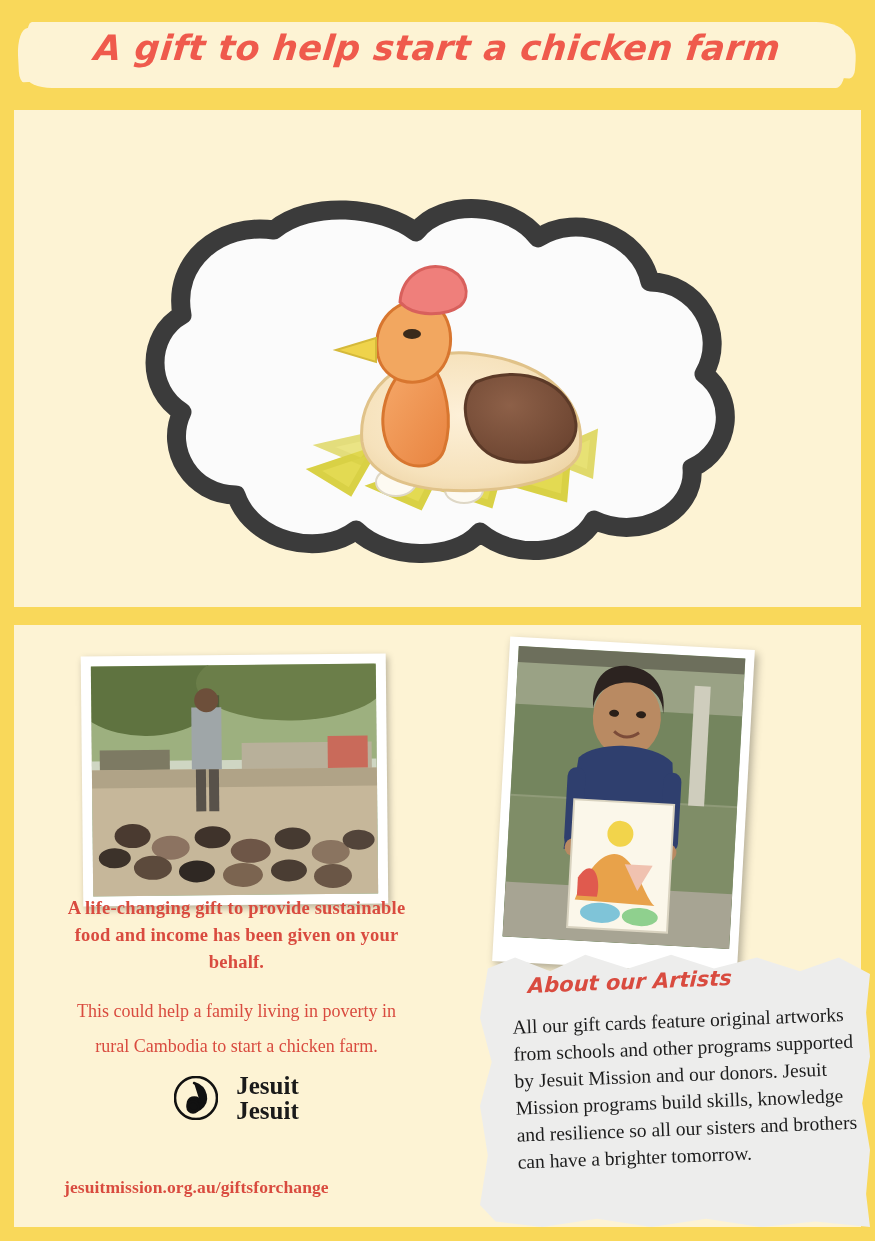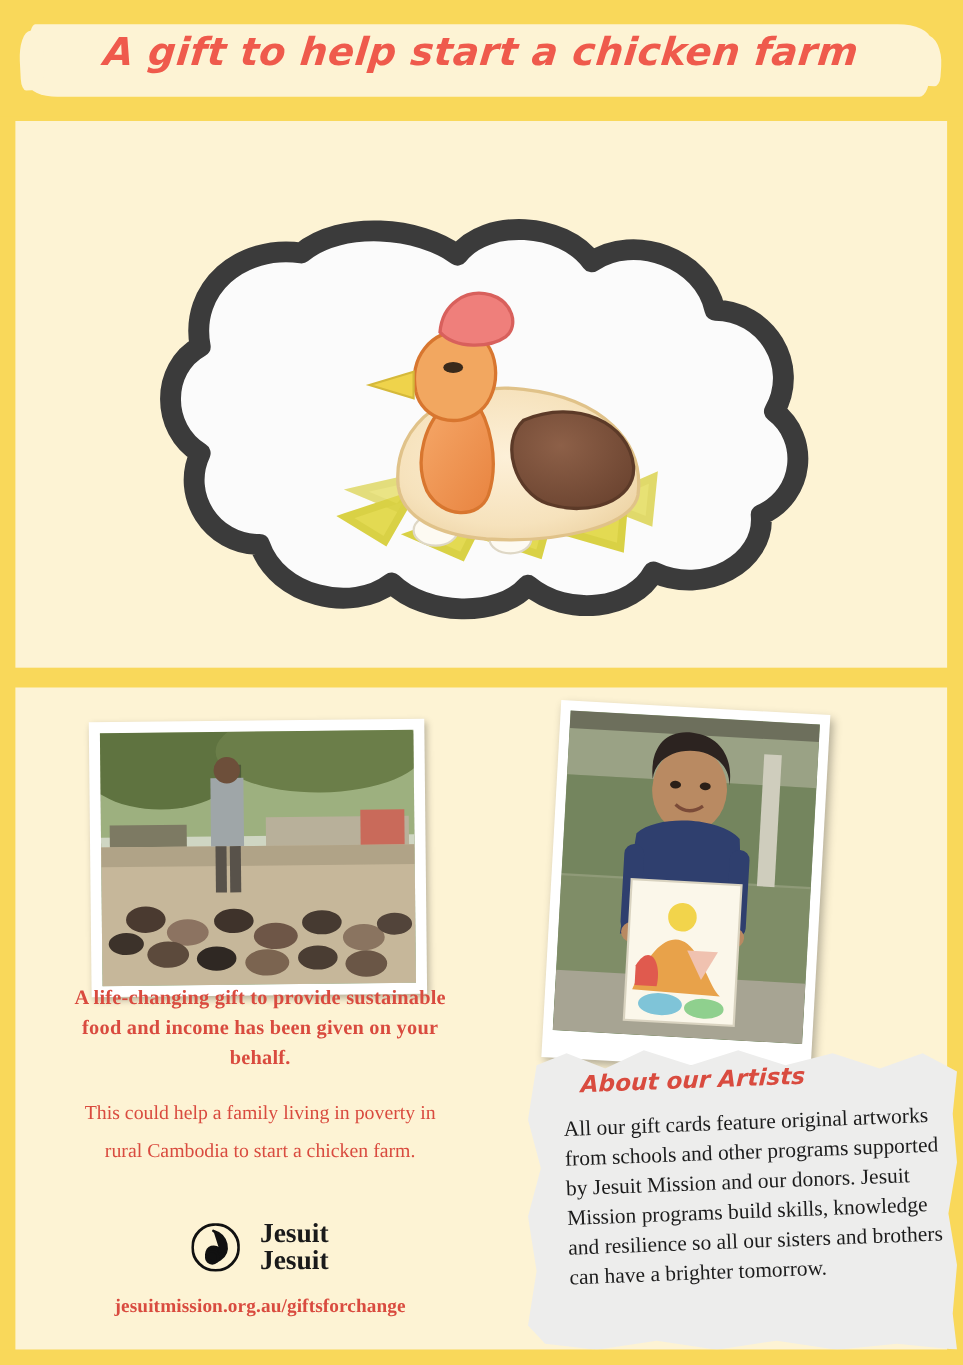--- a/index.html
+++ b/index.html
@@ -163,21 +163,21 @@
     color: #d94b3f;
     font-family: "Liberation Serif", serif;
     font-size: 18px;
     line-height: 35px;
   }
 
   
   .logo-wrap {
     position: absolute;
     left: 50px;
-    top: 484px;
+    top: 448px;
     width: 345px;
     display: flex;
     align-items: center;
     justify-content: center;
     gap: 18px;
   }
   .logo-mark {
     width: 44px;
     height: 44px;
     position: relative;
@@ -188,21 +188,20 @@
     font-size: 25px;
     line-height: 25px;
     color: #1a1a1a;
     text-align: left;
   }
   .url {
     position: absolute;
     left: 50px;
     top: 552px;
     width: 345px;
-    text-align: center;
     font-family: "Liberation Serif", serif;
     font-weight: bold;
     font-size: 17.5px;
     color: #d94b3f;
     letter-spacing: 0.1px;
   }
 
   
   .note {
     position: absolute;

